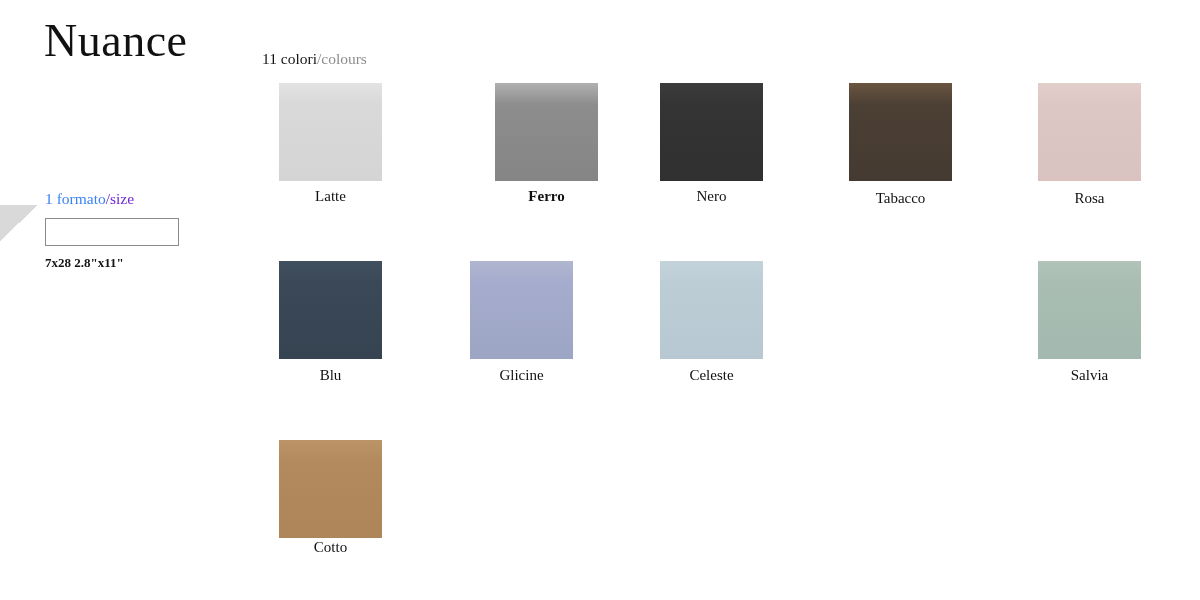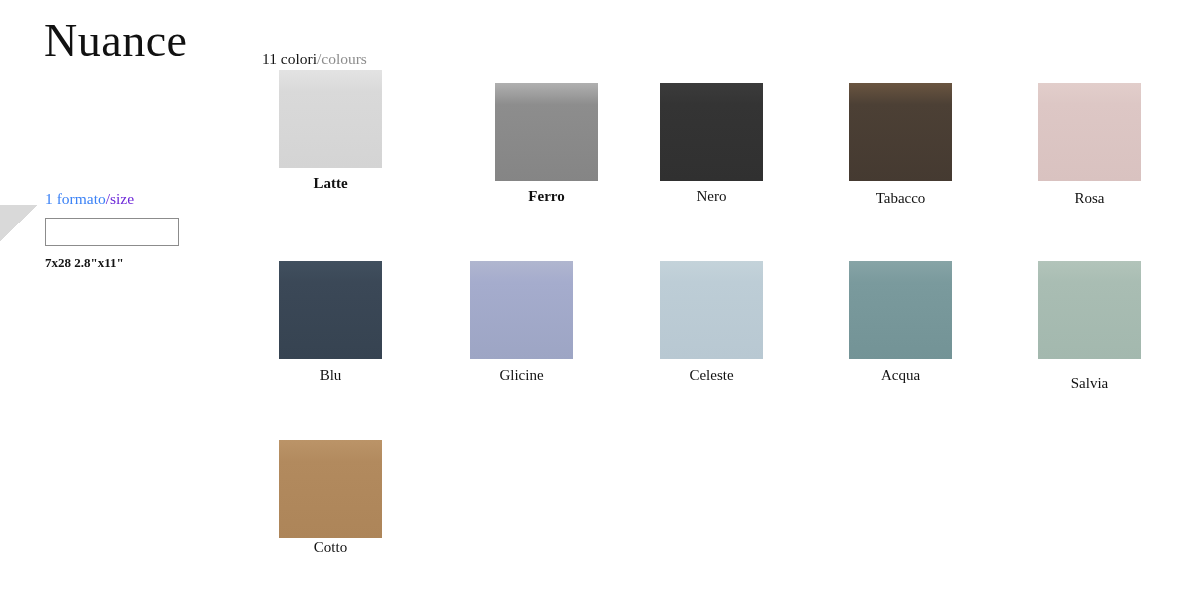--- a/index.html
+++ b/index.html
@@ -121,21 +121,21 @@
 
 <div id="format-block">
   <div id="format-heading">
     <span class="it">1 formato</span><span class="en">/size</span>
   </div>
   <div id="format-swatch-box" style="background: rgb(255, 255, 255); border-color: rgb(140, 140, 140);"></div>
   <div id="format-dims">7x28 2.8"x11"</div>
 </div>
 
 <div id="swatch-grid">
-    <div class="swatch-cell" style="left: 279px; top: 70px; font-weight: bold;">
+    <div class="swatch-cell" style="left: 279px; top: 83px;">
       <div class="swatch-chip" style="background: linear-gradient(rgb(227, 227, 227) 0%, rgb(217, 217, 217) 22%, rgb(212, 212, 212) 100%);"></div>
       <span class="swatch-label" style="margin-top: 7px;">Latte</span>
     </div>
     <div class="swatch-cell" style="left: 495px; top: 83px; font-weight: bold;">
       <div class="swatch-chip" style="background: linear-gradient(rgb(176, 176, 176) 0%, rgb(141, 141, 141) 22%, rgb(133, 133, 133) 100%);"></div>
       <span class="swatch-label" style="margin-top: 7px;">Ferro</span>
     </div>
     <div class="swatch-cell" style="left: 660px; top: 83px;">
       <div class="swatch-chip" style="background: linear-gradient(rgb(59, 59, 59) 0%, rgb(52, 52, 52) 22%, rgb(48, 48, 48) 100%);"></div>
       <span class="swatch-label" style="margin-top: 7px;">Nero</span>
@@ -153,25 +153,21 @@
       <span class="swatch-label" style="margin-top: 8px;">Blu</span>
     </div>
     <div class="swatch-cell" style="left: 470px; top: 261px;">
       <div class="swatch-chip" style="background: linear-gradient(rgb(176, 182, 207) 0%, rgb(165, 172, 205) 22%, rgb(157, 165, 196) 100%);"></div>
       <span class="swatch-label" style="margin-top: 8px; text-align: center;">Glicine</span>
     </div>
     <div class="swatch-cell" style="left: 660px; top: 261px;">
       <div class="swatch-chip" style="background: linear-gradient(rgb(196, 211, 218) 0%, rgb(189, 205, 214) 22%, rgb(184, 200, 210) 100%);"></div>
       <span class="swatch-label" style="margin-top: 8px;">Celeste</span>
     </div>
-    <div class="swatch-cell" style="left: 849px; top: 261px;">
-      <div class="swatch-chip" style="background: linear-gradient(rgb(135, 164, 166) 0%, rgb(122, 154, 157) 22%, rgb(115, 147, 150) 100%);"></div>
-      <span class="swatch-label" style="margin-top: 8px;">Acqua</span>
-    </div>
     <div class="swatch-cell" style="left: 1038px; top: 261px;">
       <div class="swatch-chip" style="background: linear-gradient(rgb(178, 196, 186) 0%, rgb(169, 189, 179) 22%, rgb(163, 184, 174) 100%);"></div>
-      <span class="swatch-label" style="margin-top: 16px;">Salvia</span>
+      <span class="swatch-label" style="margin-top: 8px;">Salvia</span>
     </div>
     <div class="swatch-cell" style="left: 279px; top: 440px;">
       <div class="swatch-chip" style="background: linear-gradient(rgb(187, 148, 104) 0%, rgb(178, 138, 94) 22%, rgb(173, 133, 89) 100%);"></div>
       <span class="swatch-label" style="margin-top: 1px;">Cotto</span>
     </div>
   </div>
 
 </body></html>

